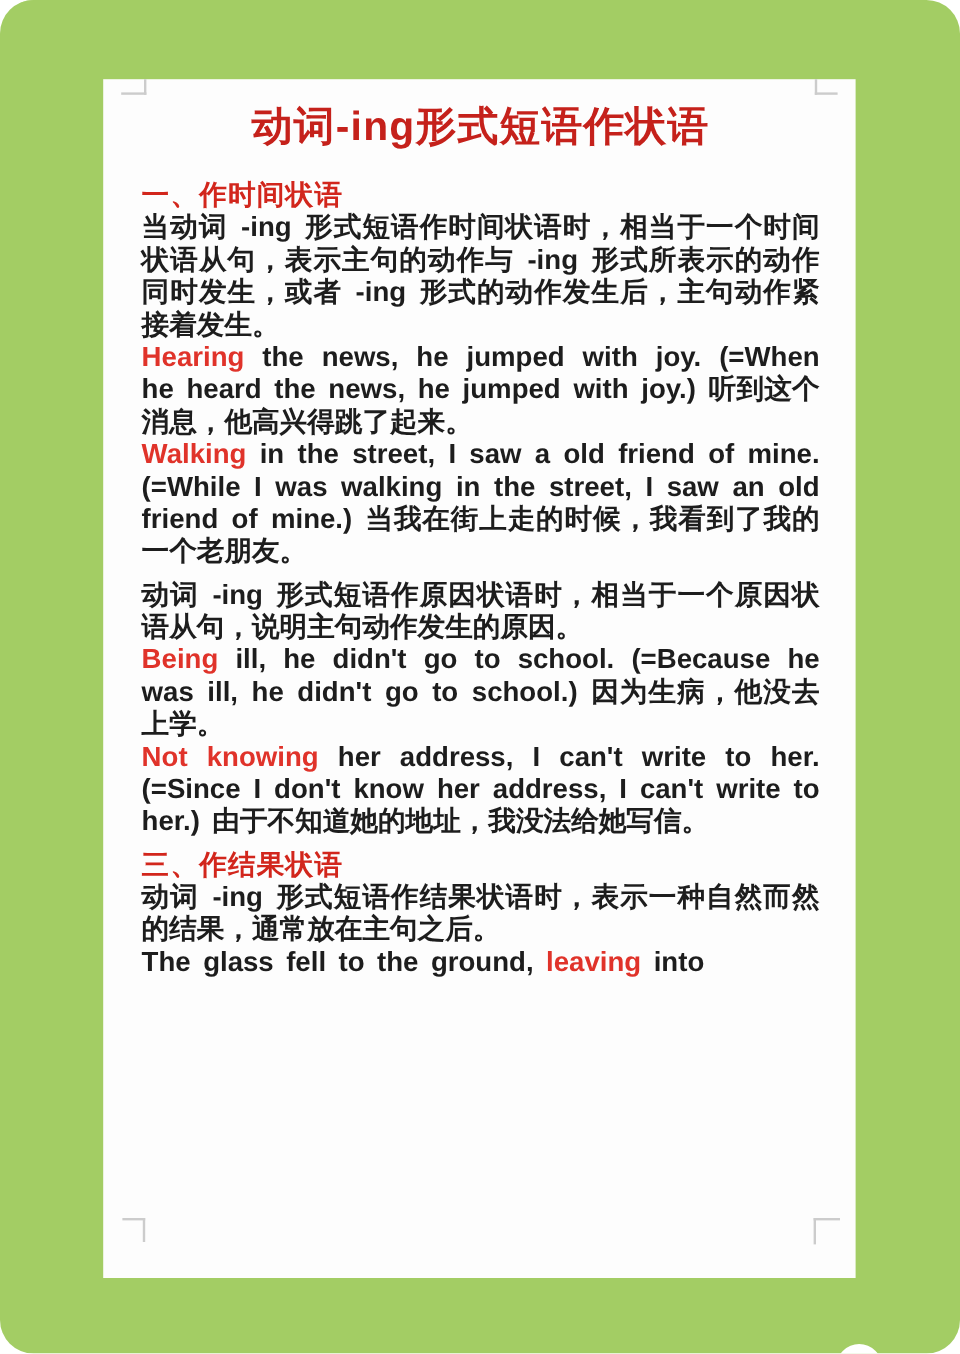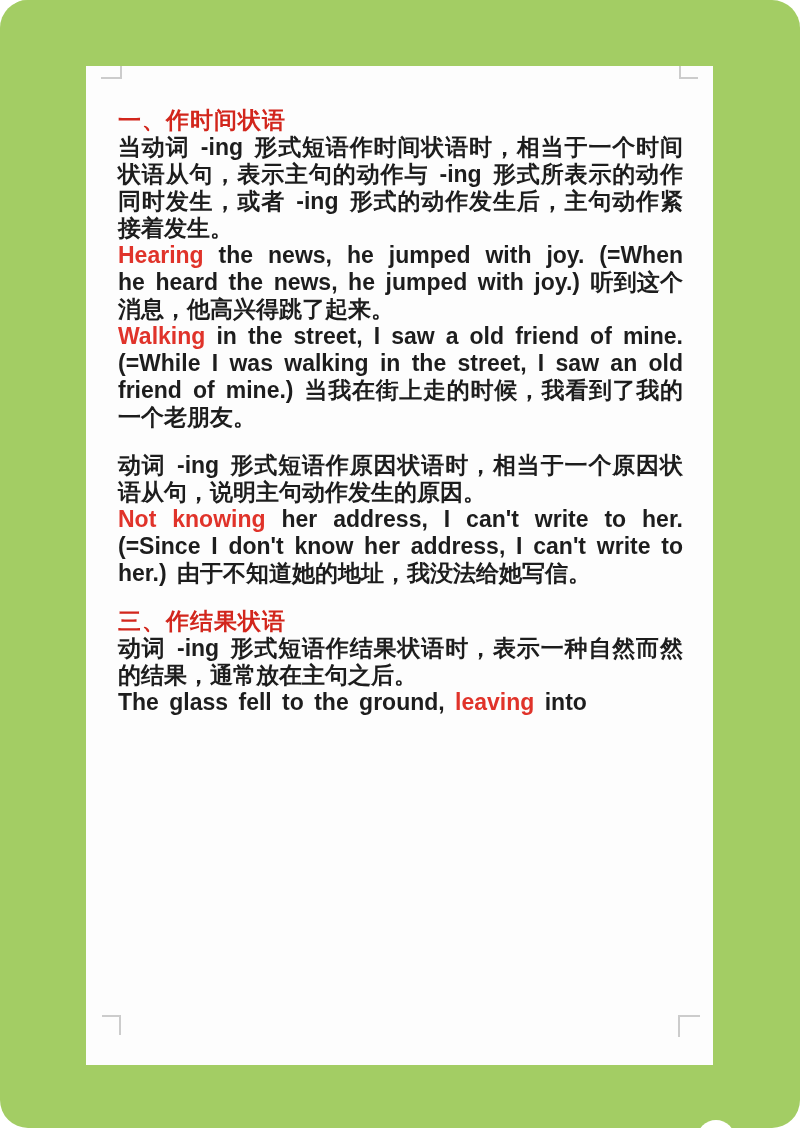--- a/index.html
+++ b/index.html
@@ -82,21 +82,21 @@
     margin: 0;
     font-size: 23px;
     line-height: 27px;
     font-weight: bold;
     color: var(--text-black);
     text-align: justify;
     text-align-last: left;
     word-spacing: 4px;
   }
   .para .red { color: var(--highlight-red); }
-  .section { margin-top: 21px; }
+  .section { margin-top: 9px; }
   .section-heading {
     margin: 0;
     font-size: 23px;
     line-height: 27px;
     font-weight: bold;
     color: var(--heading-red);
     letter-spacing: 1px;
   }
 </style>
 </head>
@@ -107,31 +107,33 @@
   <div class="green-card"></div>
   <div class="bottom-notch"></div>
 
   <div class="page">
     <div class="corner-mark mark-tl"></div>
     <div class="corner-mark mark-tr"></div>
     <div class="corner-mark mark-bl"></div>
     <div class="corner-mark mark-br"></div>
 
     <div class="content">
+      <h1 class="doc-title">动词-ing形式短语作状语</h1>
 
 
       <div class="section">
         <h2 class="section-heading">一、作时间状语</h2>
         <p class="para"><span>当动词 -ing 形式短语作时间状语时，相当于一个时间状语从句，表示主句的动作与 -ing 形式所表示的动作同时发生，或者 -ing 形式的动作发生后，主句动作紧接着发生。</span></p>
         <p class="para"><span class="red">Hearing</span><span> the news, he jumped with joy. (=When he heard the news, he jumped with joy.) 听到这个消息，他高兴得跳了起来。</span></p>
         <p class="para"><span class="red">Walking</span><span> in the street, I saw a old friend of mine. (=While I was walking in the street, I saw an old friend of mine.) 当我在街上走的时候，我看到了我的一个老朋友。</span></p>
       </div>
 
       <div class="section">
         <p class="para"><span>动词 -ing 形式短语作原因状语时，相当于一个原因状语从句，说明主句动作发生的原因。</span></p>
+        <p class="para"><span class="red">Being</span><span> ill, he didn't go to school. (=Because he was ill, he didn't go to school.) 因为生病，他没去上学。</span></p>
         <p class="para"><span class="red">Not knowing</span><span> her address, I can't write to her. (=Since I don't know her address, I can't write to her.) 由于不知道她的地址，我没法给她写信。</span></p>
       </div>
 
       <div class="section">
         <h2 class="section-heading">三、作结果状语</h2>
         <p class="para"><span>动词 -ing 形式短语作结果状语时，表示一种自然而然的结果，通常放在主句之后。</span></p>
         <p class="para"><span>The glass fell to the ground, </span><span class="red">leaving</span><span> into</span></p>
       </div>
     </div>
   </div>

